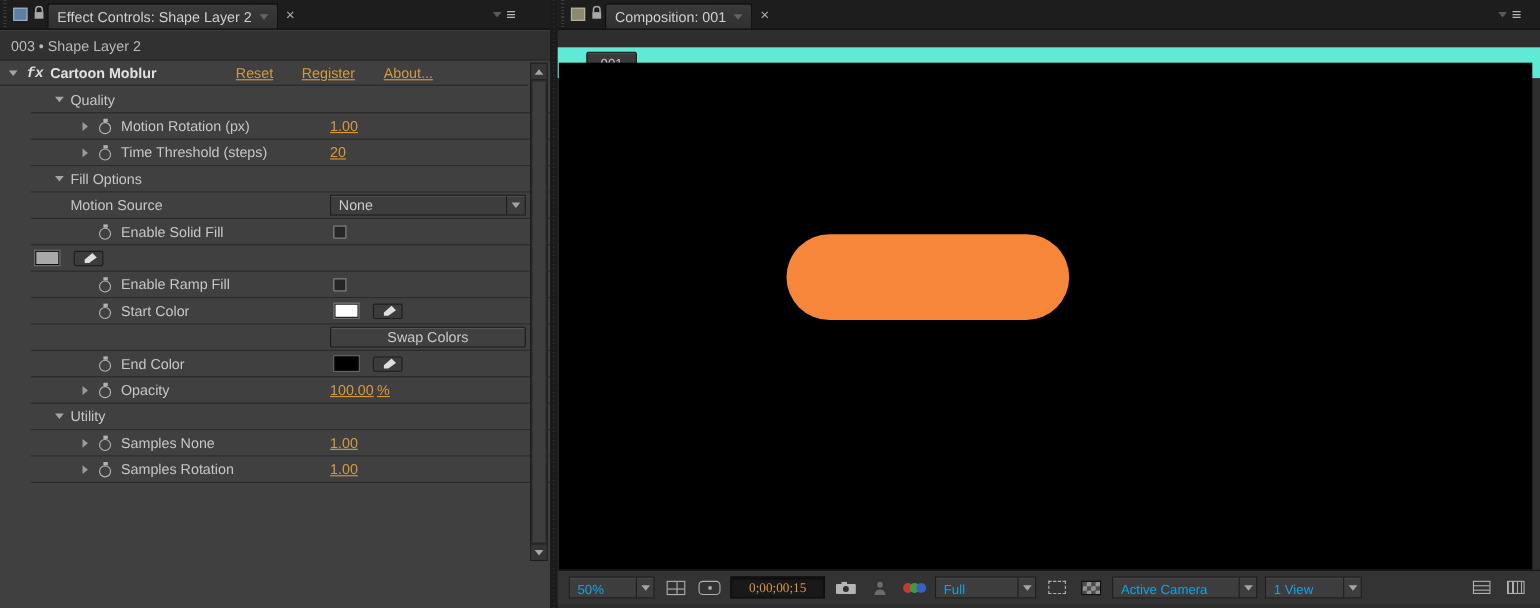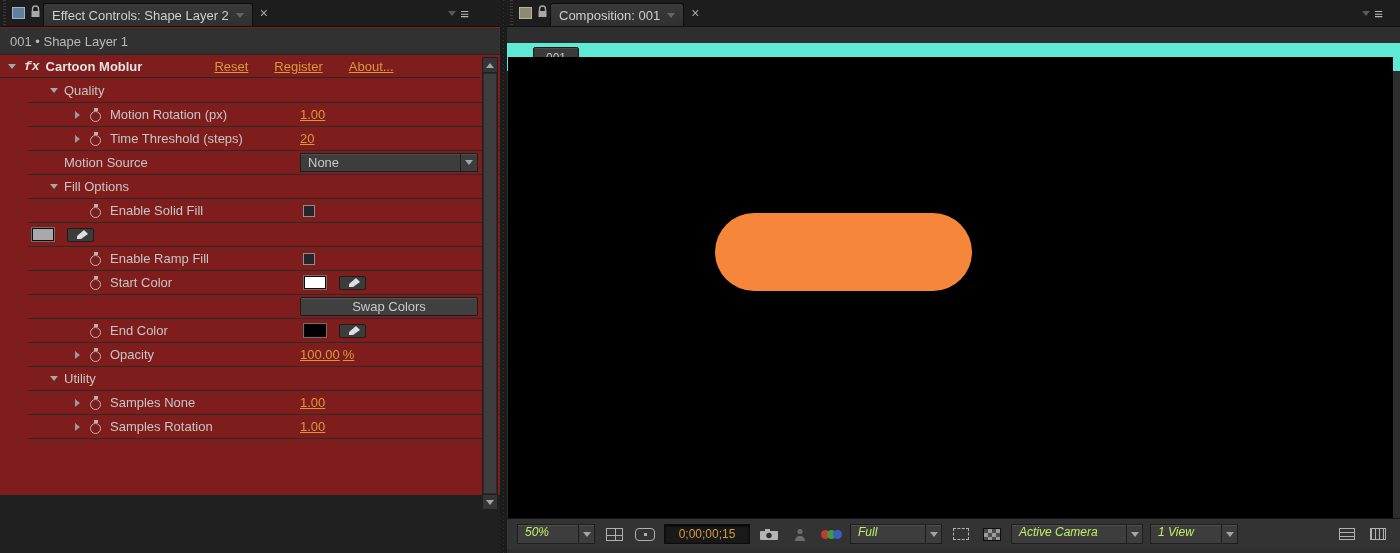--- a/index.html
+++ b/index.html
@@ -22,21 +22,21 @@
   .panel-menu { margin-left:auto; display:flex; align-items:center; gap:4px; padding:2px 4px; }
   .menu-glyph { color:#b5b5b5; font-size:15px; letter-spacing:-1px; line-height:1; }
 
   .tri-d { width:0; height:0; border-left:4px solid transparent; border-right:4px solid transparent; border-top:5px solid #a5a5a5; }
   .tri-r { width:0; height:0; border-top:4px solid transparent; border-bottom:4px solid transparent; border-left:5px solid #9a9a9a; }
   .tri-d.dim { border-top-color:#8a8a8a; }
 
   .lock-svg { display:inline-block; margin-right:2px; }
 
   
-  .panel-left { position:absolute; left:0; top:0; width:500px; height:495px; background:#7f1d1d; }
+  .panel-left { position:absolute; left:0; top:0; width:500px; height:553px; background:#404040; }
   .layer-line { position:absolute; left:0; top:28px; width:100%; height:27px; background:#313131;
                 border-bottom:1px solid #262626; display:flex; align-items:center; padding-left:10px; color:#b9b9b9; }
   .fx-head { position:absolute; left:0; top:55px; width:480px; height:23px; display:flex; align-items:center;
              border-bottom:1px solid #272727; padding-left:8px; }
   .fx-badge { font-family:Liberation Mono, monospace; font-style:italic; font-weight:bold; color:#dedede; margin:0 6px 0 8px; }
   .fx-name { font-weight:bold; color:#e2e2e2; }
   .fx-links { display:flex; gap:26px; margin-left:72px; }
   .hot, .link { color:#d79a3f; text-decoration:underline; cursor:pointer; }
 
   .rows { position:absolute; left:0; top:79px; width:480px;margin-left:28px; }
@@ -87,26 +87,26 @@
   .comp-tab-strip { position:absolute; left:0; top:43px; width:100%; height:28px; background:#5eead4; }
   .comp-tab { position:absolute; left:26px; top:4px; height:21px; padding:0 12px; background:#3a3a3a;
               border:1px solid #151515; box-shadow:inset 0 1px 0 #4c4c4c; color:#c3c3c3; font-size:12px;
               display:flex; align-items:center; border-radius:2px 2px 0 0; }
   .viewport { position:absolute; left:1px; right:7px; top:57px; bottom:35px; background:#000; }
   .pill { position:absolute; left:207px; top:156px; width:257px; height:78px; border-radius:40px; background:#f6873a; }
 
   .comp-toolbar { position:absolute; left:0; right:0; bottom:4px; height:31px; background:#333333;
                   border-top:1px solid #141414; display:flex; align-items:center; gap:7px; padding:0 10px; }
   .tb-dd { height:20px; background:#3d3d3d; border:1px solid #1e1e1e; box-shadow:inset 0 1px 0 #4f4f4f;
-           display:flex; align-items:flex-start; color:#bef264; font-size:12px;font-style:italic; }
+           display:flex; align-items:flex-end; color:#0ea5e9; font-size:12px; }
   .tb-dd .dd-txt { padding:0 7px; white-space:nowrap; }
   .tb-dd .dd-btn { width:16px; align-self:stretch; border-left:1px solid #1e1e1e; display:flex; align-items:center; justify-content:center; }
   .w-zoom { width:78px; } .w-res { width:92px; } .w-cam { width:132px; } .w-view { width:88px; }
   .timecode { height:20px; width:86px; background:#191919; border:1px solid #0d0d0d; box-shadow:inset 0 1px 2px #000;
-              color:#d79a3f; font-family:Liberation Sans, sans-serif; font-size:12px;
+              color:#d79a3f; font-family:Liberation Serif, serif; font-size:12px;
               display:flex; align-items:center; justify-content:center; }
   .tb-ic { height:20px; min-width:24px; display:flex; align-items:center; justify-content:center; }
   .ic-grid { width:17px; height:13px; border:1px solid #b0b0b0;
              background-image:linear-gradient(#b0b0b0,#b0b0b0),linear-gradient(#b0b0b0,#b0b0b0);
              background-size:1px 100%,100% 1px; background-position:8px 0,0 6px; background-repeat:no-repeat; }
   .ic-safe { width:20px; height:13px; border:1px solid #b0b0b0; border-radius:4px; position:relative; }
   .ic-safe::after { content:''; position:absolute; left:8px; top:4px; width:3px; height:3px; background:#b0b0b0; }
   .ic-roi { width:16px; height:12px; border:1px dashed #b0b0b0; }
   .ic-checker { width:18px; height:13px; border:1px solid #0e0e0e;
                 background-image:linear-gradient(45deg,#9a9a9a 25%,transparent 25%,transparent 75%,#9a9a9a 75%),
@@ -142,21 +142,21 @@
         <span>Effect Controls: Shape Layer 2</span>
         <span class="tri-d dim"></span>
       </div>
       <span class="x-glyph" style="margin-left:6px;">×</span>
       <div class="panel-menu" style="margin-right:28px;">
         <span class="tri-d dim"></span>
         <span class="menu-glyph">≡</span>
       </div>
     </div>
 
-    <div class="layer-line">001 • Shape Layer 1</div>
+    <div class="layer-line">003 • Shape Layer 2</div>
 
     <div class="fx-head">
       <span class="tri-d"></span>
       <span class="fx-badge">fx</span>
       <span class="fx-name">Cartoon Moblur</span>
       <span class="fx-links">
         <span class="link">Reset</span>
         <span class="link">Register</span>
         <span class="link">About...</span>
       </span>
@@ -195,40 +195,40 @@
           <span class="lbl">Time Threshold (steps)</span>
           </span>
         <span class="cell-value">
             <span class="hot">20</span>
           </span>
       </div>
 
 
       <div class="row">
         <span class="cell-label">
+            <span class="ind-g">
+              <span class="tri-d"></span>
+            </span>
+          <span class="lbl g-lbl">Fill Options</span>
+          </span>
+      </div>
+
+      <div class="row">
+        <span class="cell-label">
             <span class="ind-g"></span>
           <span class="lbl g-lbl">Motion Source</span>
           </span>
         <span class="cell-value">
           <span class="dd">
             <span class="dd-txt">None</span>
             <span class="dd-btn">
                 <span class="tri-d"></span>
               </span>
           </span>
         </span>
-      </div>
-
-      <div class="row">
-        <span class="cell-label">
-            <span class="ind-g">
-              <span class="tri-d"></span>
-            </span>
-          <span class="lbl g-lbl">Fill Options</span>
-          </span>
       </div>
 
       <div class="row">
         <span class="cell-label">
             <span class="ind-p"></span>
           <span class="stopwatch"></span>
           <span class="lbl">Enable Solid Fill</span>
           </span>
         <span class="cell-value">
             <span class="checkbox"></span>

